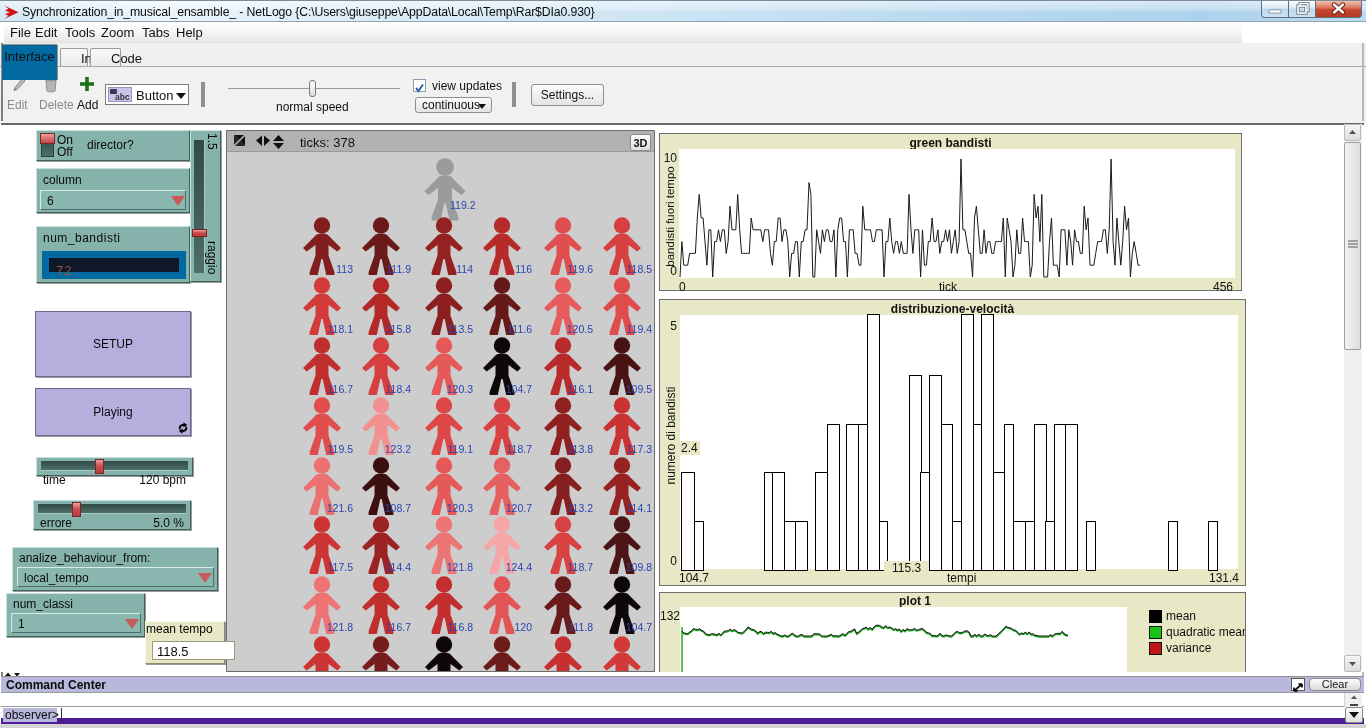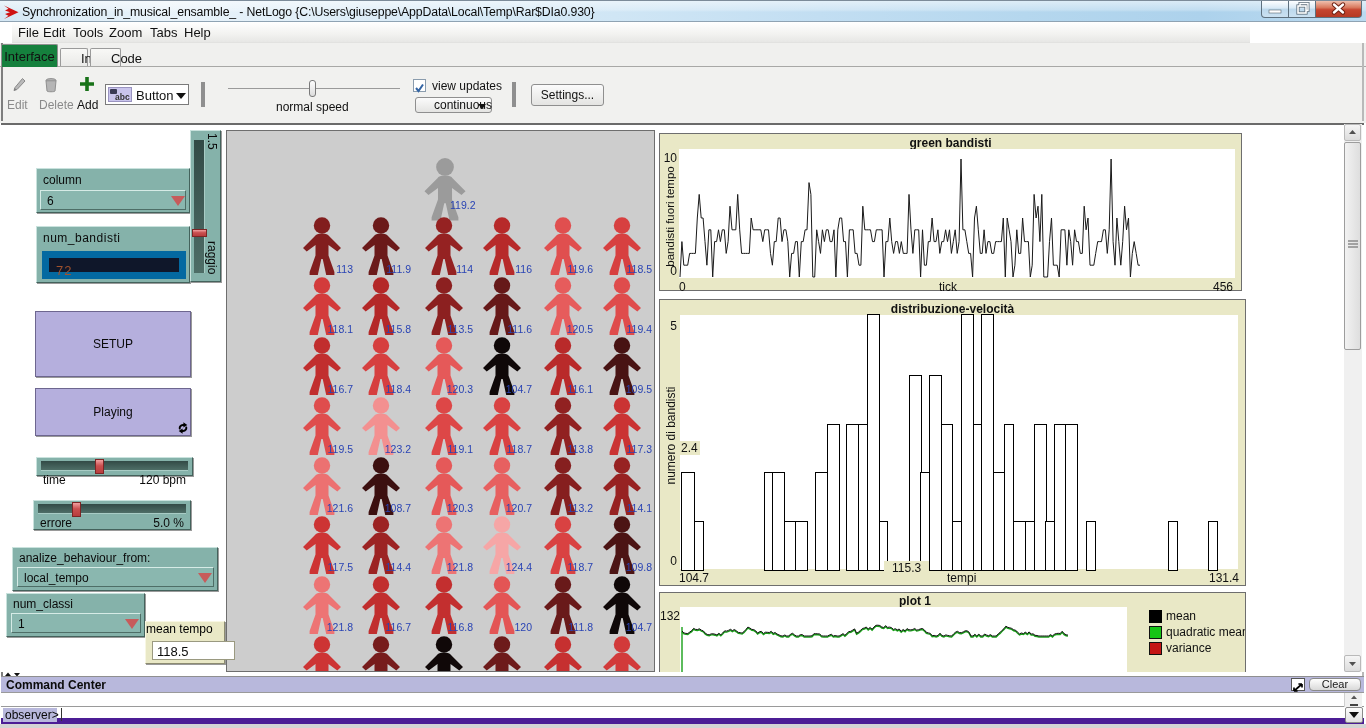--- a/index.html
+++ b/index.html
@@ -12,27 +12,27 @@
   border-top:1px solid #7c8b99; border-bottom:1px solid #8fa3b3; }
 #titlebar .ttext { position:absolute; left:22px; top:4px; font-size:12.3px; color:#0c0c0c; white-space:nowrap; letter-spacing:-0.15px; }
 #nlicon { position:absolute; left:2px; top:2px; }
 #winbtns { position:absolute; left:1261px; top:0; width:101px; height:17px; display:flex; }
 #winbtns .wb { height:17px; border:1px solid #5e707e; border-top:none; background:linear-gradient(#fdfeff,#d8e9f5 45%,#bcd8ec 50%,#cbe1f1); position:relative; }
 #winbtns .wb.min { width:28px; border-radius:0 0 0 4px; }
 #winbtns .wb.max { width:26px; border-left:none; border-right:none; }
 #winbtns .wb.cls { width:47px; border-radius:0 0 4px 0;
   background:linear-gradient(#efc0ae,#d97b60 40%,#c54530 55%,#b53a24); }
 
-#menubar { position:absolute; left:12px; top:22px; width:1238px; height:21px;
+#menubar { position:absolute; left:4px; top:22px; width:1238px; height:21px;
   background:linear-gradient(#ffffff,#f2f2f0 60%,#e7e7e5); border-bottom:1px solid #e2e2e0; }
 #menubar span { position:absolute; top:3px; font-size:13px; color:#111; }
 
 #tabrow { position:absolute; left:0; top:43px; width:1366px; height:24px; background:#f0f0ee; }
 .tab { position:absolute; font-size:13px; color:#111; text-align:center; }
-.tab.sel { left:1px; top:1px; width:57px; height:23px; background:#15803d; border:1px solid #8f8f8f; border-bottom:none; border-radius:2px 2px 0 0; padding-top:4px; z-index:3; }
+.tab.sel { left:1px; top:1px; width:57px; height:36px; background:#0369a1; border:1px solid #8f8f8f; border-bottom:none; border-radius:2px 2px 0 0; padding-top:4px; z-index:3; }
 .tab.ns { top:5px; height:19px; background:linear-gradient(#f8f8f6,#e9e9e7); border:1px solid #9a9a9a; border-bottom:none; border-radius:2px 2px 0 0; padding-top:2px;padding-left:20px; }
 #tabline { position:absolute; left:0; top:66px; width:1366px; height:1px; background:#a8a8a6; }
 
 #toolbar { position:absolute; left:0; top:67px; width:1366px; height:56px; background:#f1f1ef; }
 #toolbar .lbl { position:absolute; font-size:12px; color:#111; }
 #toolbar .dim { color:#8a8a8a; }
 .vsep { position:absolute; width:4px; height:25px; background:#8f8f8f; }
 .toolbtn { position:absolute; background:linear-gradient(#fbfbfb,#e4e4e2); border:1px solid #8f8f8f; border-radius:3px; font-size:12px; color:#111; text-align:center; }
 
 #leftedge { position:absolute; left:1px; top:43px; width:2px; height:685px; background:#7e7e7e; }
@@ -130,33 +130,40 @@
     <div class="vsep" style="left:201px;top:15px;"></div>
     <div class="abs" style="left:228px;top:21px;width:172px;height:1px;background:#9a9a9a;"></div>
     <div class="abs" style="left:309px;top:13px;width:7px;height:17px;background:linear-gradient(#fdfdfd,#dcdcdc);border:1px solid #7a7a7a;border-radius:3px;"></div>
     <div class="lbl" style="left:276px;top:33px;">normal speed</div>
     <div class="abs" style="left:413px;top:12px;width:13px;height:13px;background:#fff;border:1px solid #8a9cad;">
       <svg width="11" height="11" viewBox="0 0 11 11">
           <path d="M2,5 L4.5,8 L9,1.5" fill="none" stroke="#3465a4" stroke-width="2"></path>
         </svg>
     </div>
     <div class="lbl" style="left:432px;top:12px;">view updates</div>
-    <div class="toolbtn" style="left:415px;top:30px;width:77px;height:16px;line-height:14px;text-align:left;padding-left:18px;">continuous
+    <div class="toolbtn" style="left:415px;top:30px;width:77px;height:16px;line-height:14px;text-align:left;padding-left:6px;">continuous
       <div class="abs" style="left:62px;top:6px;width:0;height:0;border-left:4px solid transparent;border-right:4px solid transparent;border-top:5px solid #111;"></div>
     </div>
     <div class="vsep" style="left:512px;top:15px;"></div>
     <div class="toolbtn" style="left:531px;top:17px;width:73px;height:22px;line-height:20px;">Settings...</div>
   </div>
   <div id="leftedge"></div>
     <div id="rightedge"></div>
 
   <div id="iface">
     <div class="abs" style="left:0;top:0;width:1363px;height:2px;background:#f1f1ef;"></div>
     <div class="abs" style="left:0;top:2px;width:1363px;height:2px;background:#6a6a6a;"></div>
 
+    <div class="tw" style="left:35px;top:9px;width:154px;height:31px;">
+      <div class="abs" style="left:4px;top:3px;width:13px;height:23px;background:linear-gradient(#2f4743,#4e6e67);border:1px solid #24403b;"></div>
+      <div class="abs" style="left:3px;top:2px;width:15px;height:11px;background:linear-gradient(#ef9d9d,#c24848);border:1px solid #7c2525;"></div>
+      <div class="wlbl" style="left:20px;top:2px;">On</div>
+      <div class="wlbl" style="left:20px;top:14px;">Off</div>
+      <div class="wlbl" style="left:50px;top:7px;">director?</div>
+    </div>
 
     <div class="tw" style="left:35px;top:47px;width:154px;height:45px;">
       <div class="wlbl" style="left:6px;top:4px;">column</div>
       <div class="inner" style="left:3px;top:21px;width:146px;height:20px;">
         <div class="wlbl" style="left:6px;top:3px;">6</div>
         <div class="rtri" style="left:130px;top:5px;"></div>
       </div>
     </div>
 
     <div class="tw" style="left:35px;top:105px;width:154px;height:57px;">
@@ -212,20 +219,33 @@
     </div>
 
     <div class="mon" style="left:144px;top:476px;width:80px;height:43px;z-index:5;margin-top:24px;">
       <div class="wlbl" style="left:7px;top:3px;font-size:12px;">mean tempo</div>
       <div class="abs" style="left:6px;top:19px;width:83px;height:19px;background:#fff;border:1px solid #9a9980;">
         <div class="abs" style="left:4px;top:2px;font-size:13px;color:#0a0a0a;">118.5</div>
       </div>
     </div>
 
     <div class="abs" style="left:225px;top:9px;width:429px;height:542px;border:1px solid #6e6e6e;background:#cdcdcd;overflow:hidden;">
+      <div class="abs" style="left:0;top:0;width:427px;height:21px;background:#b2b2b2;border-bottom:1px solid #9a9a9a;">
+        <svg class="abs" style="left:7px;top:4px;" width="50" height="15" viewBox="0 0 50 15">
+          <path d="M0,0 h11 v11 z" fill="#111"></path>
+            <path d="M0,0 v11 h11 z" fill="#111" opacity="0.9"></path>
+            <path d="M11,0 L0,11" stroke="#b2b2b2" stroke-width="1.6"></path>
+          <path d="M22,5.5 L28,0.5 V11 Z" fill="#111"></path>
+            <path d="M30,0.5 L36,5.5 L30,11 Z" fill="#111"></path>
+          <path d="M44.5,0 L50,6 H39 Z" fill="#111"></path>
+            <path d="M39,8 H50 L44.5,14 Z" fill="#111"></path>
+        </svg>
+        <div class="abs" style="left:73px;top:4px;font-size:13px;color:#111;">ticks: 378</div>
+        <div class="abs" style="left:403px;top:3px;width:21px;height:17px;background:linear-gradient(#fdfdfd,#e0e0e0);border:1px solid #8a8a8a;border-radius:2px;font-size:11px;font-weight:bold;text-align:center;line-height:16px;color:#111;">3D</div>
+      </div>
       <svg class="abs" style="left:0;top:22px;" width="427" height="520" viewBox="0 0 427 520">
         <defs>
           <g id="psn">
             <circle cx="0" cy="-19" r="8.2"></circle>
             <path d="M0,-11 C-4,-11 -6,-10 -7,-8.5 L-19,3.5 L-15.3,7 L-6.5,0.5 L-6.5,11 L-12.4,27.5 L-12.4,30.5 L-4.2,30.5 L-0.7,14.5 L0.7,14.5 L4.2,30.5 L12.4,30.5 L12.4,27.5 L6.5,11 L6.5,0.5 L15.3,7 L19,3.5 L7,-8.5 C6,-10 4,-11 0,-11 Z"></path>
           </g>
         </defs>
         <g transform="translate(1,9.5)">
         <use href="#psn" transform="translate(217,25) scale(1.08)" fill="#9b9b9b"></use>
         <text x="222" y="46" font-size="10.5" fill="#2a44b4">119.2</text>

